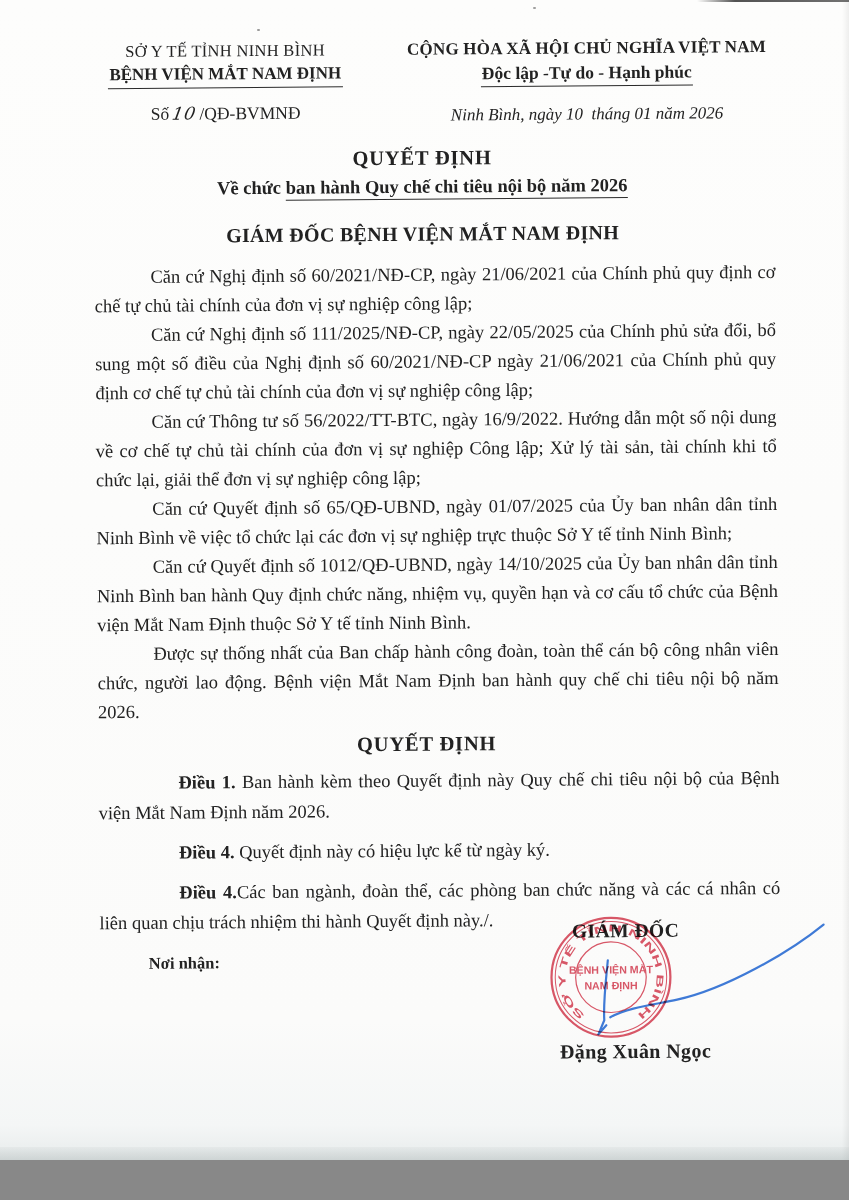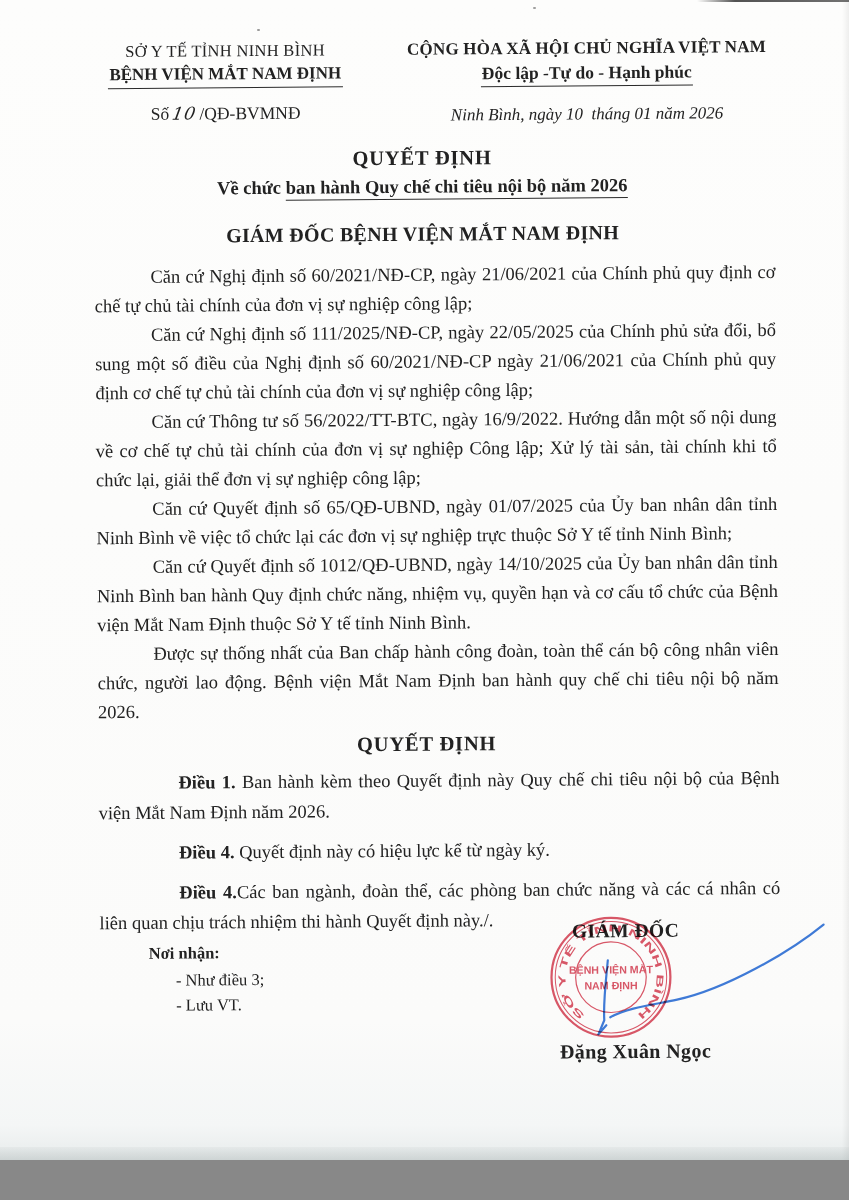--- a/index.html
+++ b/index.html
@@ -46,21 +46,21 @@
   .body-text { margin: 15px 72px 0 96px; font-size: 18.5px; line-height: 29px;
                text-align: justify; }
   .body-text p { margin: 0; text-indent: 56px; }
   .d-heading { text-align:center; font-size: 20.5px; font-weight:bold; letter-spacing: 0.8px; margin-top: 8px; }
   .articles { margin: 4px 72px 0 96px; font-size: 18.5px; line-height: 30px; text-align: justify; }
   .articles p { margin: 10px 0 0 0; text-indent: 56px; }
   .articles b { font-weight: bold; margin-left: 24px; }
 
   
   .footer { position: relative; margin: 2px 58px 0 95px; height: 250px; }
-  .recipients { position:absolute; left: 50px; top: 4px; }
+  .recipients { position:absolute; left: 50px; top: 14px; text-align: right; }
   .rec-label { font-size: 16.5px; font-weight: bold; }
   .rec-items { margin-top: 4px; margin-left: 27px; font-size: 16.5px; line-height: 25px; }
   .director { position:absolute; left: 437px; top: -16px; width: 180px; text-align:center;
               font-size: 19.5px; font-weight: bold; letter-spacing: 0.5px; }
   .stamp { position:absolute; left: 447px; top: -24px; width: 130px; height: 130px;
            mix-blend-mode: multiply; opacity: 0.92; }
   .sig-svg { position:absolute; left: 438px; top: -26px; width: 302px; height: 142px;
              mix-blend-mode: multiply; }
   .signer { position:absolute; left: 436px; top: 104px; width: 200px; text-align:center;
             font-size: 20px; font-weight: bold; letter-spacing: 0.4px; }
@@ -113,24 +113,20 @@
 
     <div class="articles">
       <p><b>Điều 1.</b><span> Ban hành kèm theo Quyết định này Quy chế chi tiêu nội bộ của Bệnh viện Mắt Nam Định năm 2026.</span></p>
       <p><b>Điều 4.</b><span> Quyết định này có hiệu lực kể từ ngày ký.</span></p>
       <p><b>Điều 4.</b><span>Các ban ngành, đoàn thể, các phòng ban chức năng và các cá nhân có liên quan chịu trách nhiệm thi hành Quyết định này./.</span></p>
     </div>
 
     <div class="footer">
       <div class="recipients">
         <div class="rec-label">Nơi nhận:</div>
-        <div class="rec-items">
-          <div>- Như điều 3;</div>
-          <div>- Lưu VT.</div>
-        </div>
       </div>
 
       <div class="director">GIÁM ĐỐC</div>
 
       <svg class="stamp" viewBox="0 0 140 140">
         <g fill="none" stroke="#d4485a">
           <circle cx="70" cy="70" r="64" stroke-width="2.4"></circle>
           <circle cx="70" cy="70" r="60" stroke-width="1.1"></circle>
           <circle cx="70" cy="70" r="38" stroke-width="1.3"></circle>
         </g>

